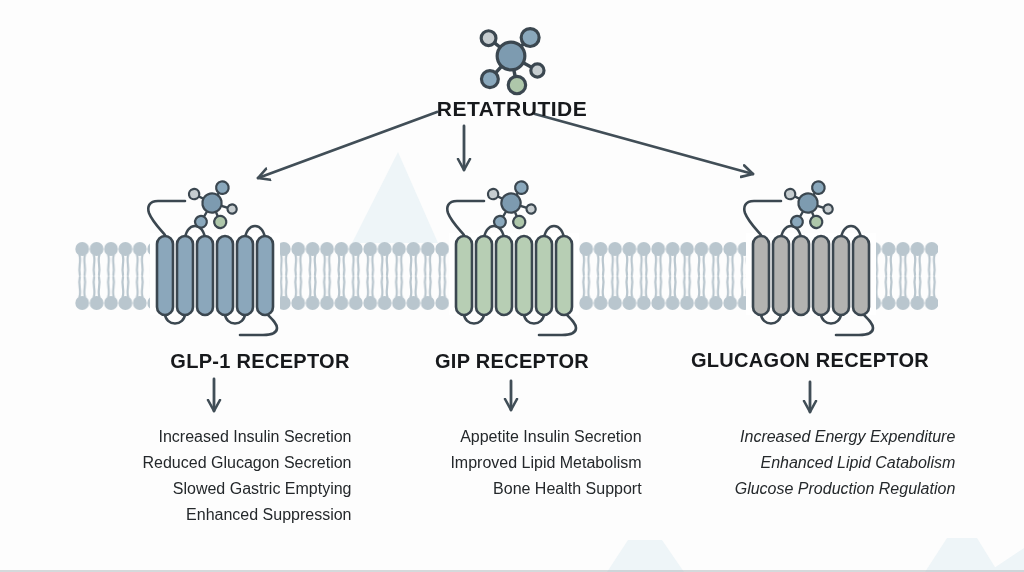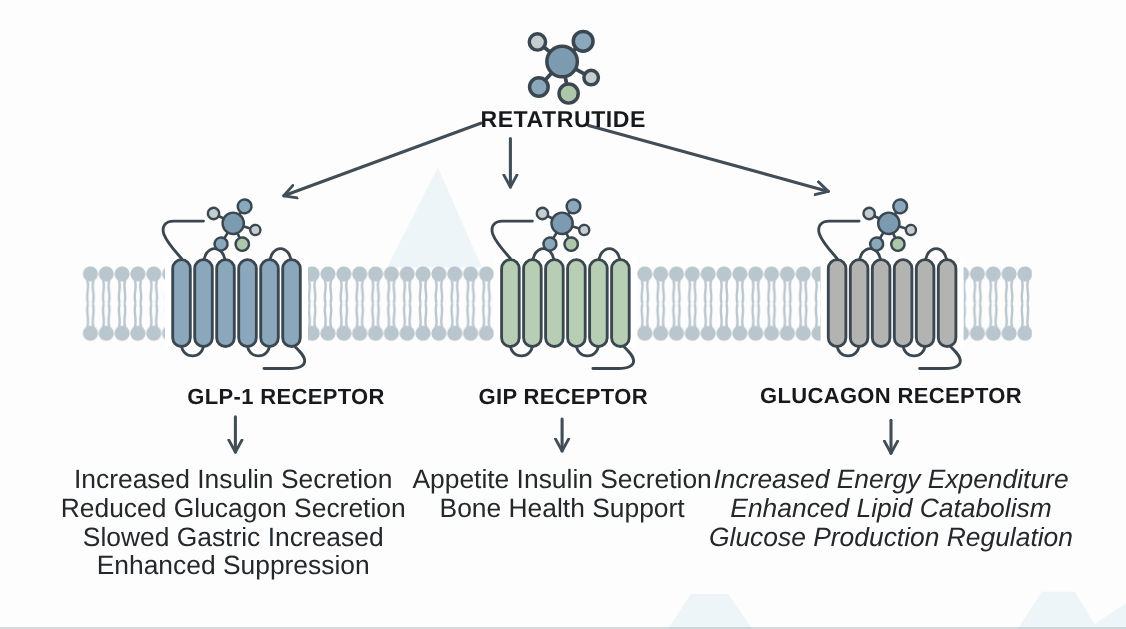--- a/index.html
+++ b/index.html
@@ -24,23 +24,24 @@
     position:absolute;left:512px;top:97px;transform:translateX(-50%);
     font-size:21px;font-weight:700;letter-spacing:.5px;white-space:nowrap;
     color:var(--text-dark,#17191c);
   }
   .rec-label{
     position:absolute;transform:translateX(-50%);
     font-size:20px;font-weight:700;letter-spacing:.3px;white-space:nowrap;
     color:var(--text-dark,#17191c);
   }
   .effects{
-    position:absolute;transform:translateX(-50%);text-align:center;
-    font-size:24px;line-height:26px;white-space:nowrap;
+    position:absolute;transform:translateX(-50%);text-align:right;
+    font-size:16px;line-height:26px;white-space:nowrap;
     color:var(--text-body,#24282b);
+    margin-left:35px;
   }
   .bottom-strip{
     position:absolute;left:0;bottom:0;width:1024px;height:2px;
     background:#aeb6ba;opacity:.5;
   }
 </style>
 </head>
 <body>
 
 <div class="stage">
@@ -125,25 +126,26 @@
 
   <div class="title">RETATRUTIDE</div>
 
   <div class="rec-label" style="left:215px;top:350px;margin-left:45px;">GLP-1 RECEPTOR</div>
   <div class="rec-label" style="left:512px;top:350px;">GIP RECEPTOR</div>
   <div class="rec-label" style="left:810px;top:349px;text-align:right;">GLUCAGON RECEPTOR</div>
 
   <div class="effects" style="left:212px;top:424px;">
     <div>Increased Insulin Secretion</div>
     <div>Reduced Glucagon Secretion</div>
-    <div>Slowed Gastric Increased</div>
+    <div>Slowed Gastric Emptying</div>
     <div>Enhanced Suppression</div>
   </div>
   <div class="effects" style="left:511px;top:424px;">
     <div>Appetite Insulin Secretion</div>
+    <div>Improved Lipid Metabolism</div>
     <div>Bone Health Support</div>
   </div>
   <div class="effects" style="left:810px;top:424px;font-style:italic;">
     <div>Increased Energy Expenditure</div>
     <div>Enhanced Lipid Catabolism</div>
     <div>Glucose Production Regulation</div>
   </div>
 
   <div class="bottom-strip"></div>
 </div>

